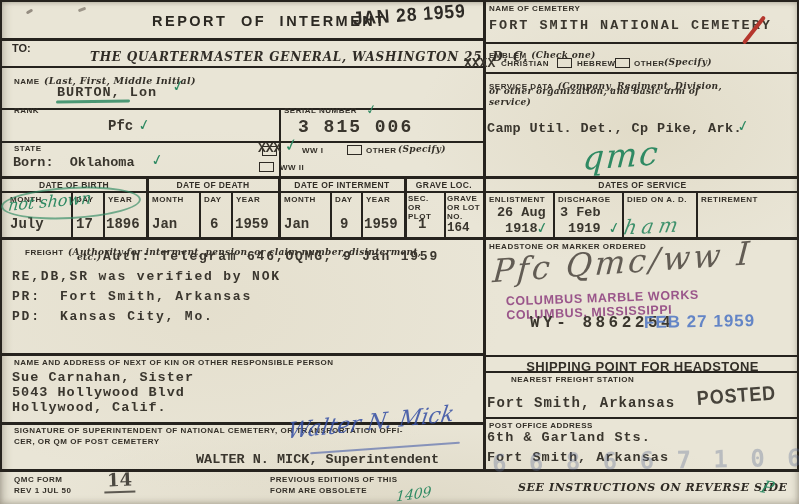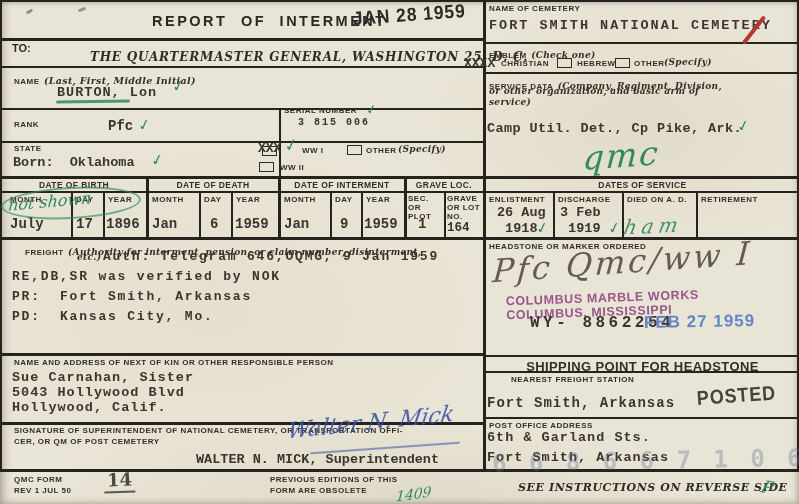--- a/index.html
+++ b/index.html
@@ -95,26 +95,26 @@
   <div class="a hw" style="left:583px;top:136px;font-size:33px;transform:rotate(-4deg) skewX(-8deg);letter-spacing:2px;">qmc</div>
 
   <div class="a" style="left:14px;top:70px;">
     <span class="lb">NAME</span>
     <span class="li" style="font-size:9.5px;">(Last, First, Middle Initial)</span>
   </div>
   <div class="a tp" style="left:57px;top:85px;font-size:13.5px;letter-spacing:1px;">BURTON, Lon</div>
   <div class="a" style="left:56px;top:100px;width:74px;height:2.5px;background:#2f8a63;border-radius:2px;transform:rotate(-1deg);opacity:.85;"></div>
   <div class="a ck" style="left:172px;top:77px;">✓</div>
 
-  <div class="a lb" style="left:14px;top:106px;margin-top:14px;">RANK</div>
+  <div class="a lb" style="left:14px;top:106px;">RANK</div>
   <div class="a tp" style="left:108px;top:118px;font-size:14px;">Pfc</div>
   <div class="a ck" style="left:138px;top:116px;">✓</div>
   <div class="a lb" style="left:284px;top:106px;">SERIAL NUMBER</div>
   <div class="a ck" style="left:366px;top:102px;font-size:13px;">✓</div>
-  <div class="a tp" style="left:298px;top:117px;font-size:10px;letter-spacing:2px;">3 815 006</div>
+  <div class="a tp" style="left:298px;top:117px;font-size:18px;letter-spacing:2px;">3 815 006</div>
 
   <div class="a lb" style="left:14px;top:144px;">STATE</div>
   <div class="a tp" style="left:13px;top:155px;font-size:13.5px;">Born:  Oklahoma</div>
   <div class="a ck" style="left:151px;top:151px;">✓</div>
   <div class="cb" style="left:262px;top:146px;"></div>
   <div class="a tp" style="left:258px;top:141px;">XXX</div>
   <div class="a ck" style="left:284px;top:135px;font-size:17px;">✓</div>
   <div class="a lb" style="left:302px;top:146px;">WW I</div>
   <div class="cb" style="left:347px;top:145px;"></div>
   <div class="a lb" style="left:366px;top:146px;">OTHER</div>

